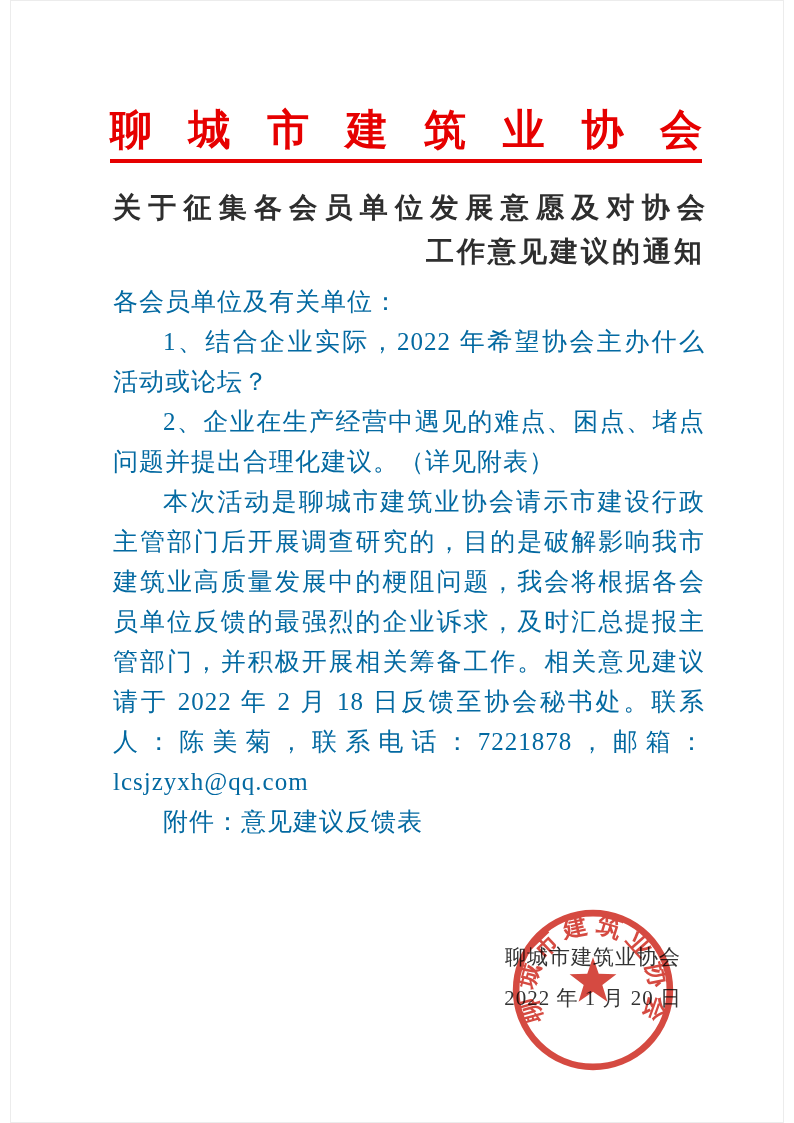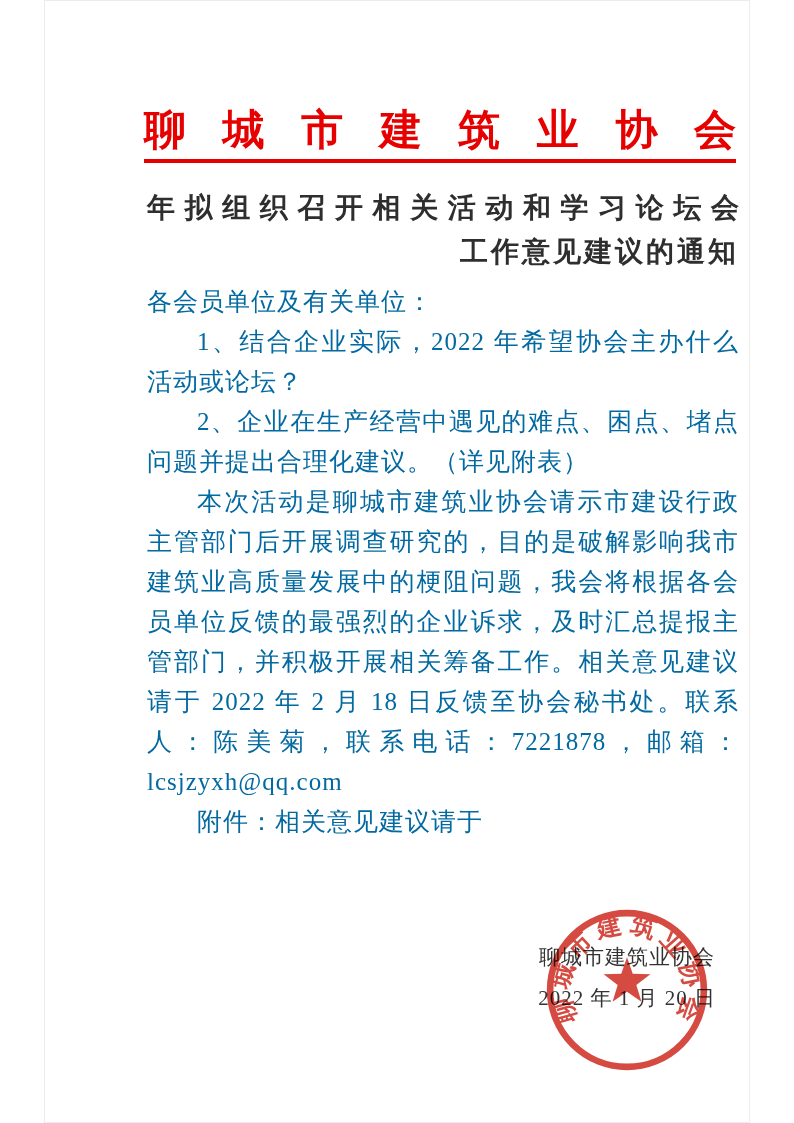--- a/index.html
+++ b/index.html
@@ -2,21 +2,21 @@
 <html><head>
 <meta charset="utf-8">
 <style>
   html, body {
     margin: 0;
     padding: 0;
     background: #ffffff;
   }
   .page {
     position: relative;
-    width: 706px;
+    width: 774px;
     height: 1123px;
     margin: 0 auto;
     background: #ffffff;
     box-shadow: inset 0 0 0 1px #ececec;
     overflow: hidden;
     font-family: "Liberation Serif", "DejaVu Serif", serif;
   }
 
   
   .masthead {
@@ -112,30 +112,30 @@
 </style>
 </head>
 <body>
 
 <div class="page">
 
   <div class="masthead" style="color:#e60000;">聊城市建筑业协会</div>
   <div class="masthead-rule" style="background:#e60000;"></div>
 
   <div class="doc-title">
-    <div class="line1">年拟组织召开相关活动和学习论坛会</div>
+    <div class="line1">关于征集各会员单位发展意愿及对协会</div>
     <div class="line2">工作意见建议的通知</div>
   </div>
 
   <div class="body-text">
     <div class="salutation">各会员单位及有关单位：</div>
     <p>1、结合企业实际，2022 年希望协会主办什么活动或论坛？</p>
     <p>2、企业在生产经营中遇见的难点、困点、堵点问题并提出合理化建议。（详见附表）</p>
     <p>本次活动是聊城市建筑业协会请示市建设行政主管部门后开展调查研究的，目的是破解影响我市建筑业高质量发展中的梗阻问题，我会将根据各会员单位反馈的最强烈的企业诉求，及时汇总提报主管部门，并积极开展相关筹备工作。相关意见建议请于 2022 年 2 月 18 日反馈至协会秘书处。联系人：陈美菊，联系电话：7221878，邮箱：lcsjzyxh@qq.com</p>
-    <div class="attachment">附件：相关意见建议请于</div>
+    <div class="attachment">附件：意见建议反馈表</div>
   </div>
 
   <div class="signature">
     <div>聊城市建筑业协会</div>
     <div>2022 年 1 月 20 日</div>
   </div>
 
   <svg class="seal" viewBox="0 0 160 160" aria-hidden="true">
     <defs>
       <path id="sealArc" d="M 34.1 112.1 A 56 56 0 1 1 125.9 112.1" fill="none"></path>

